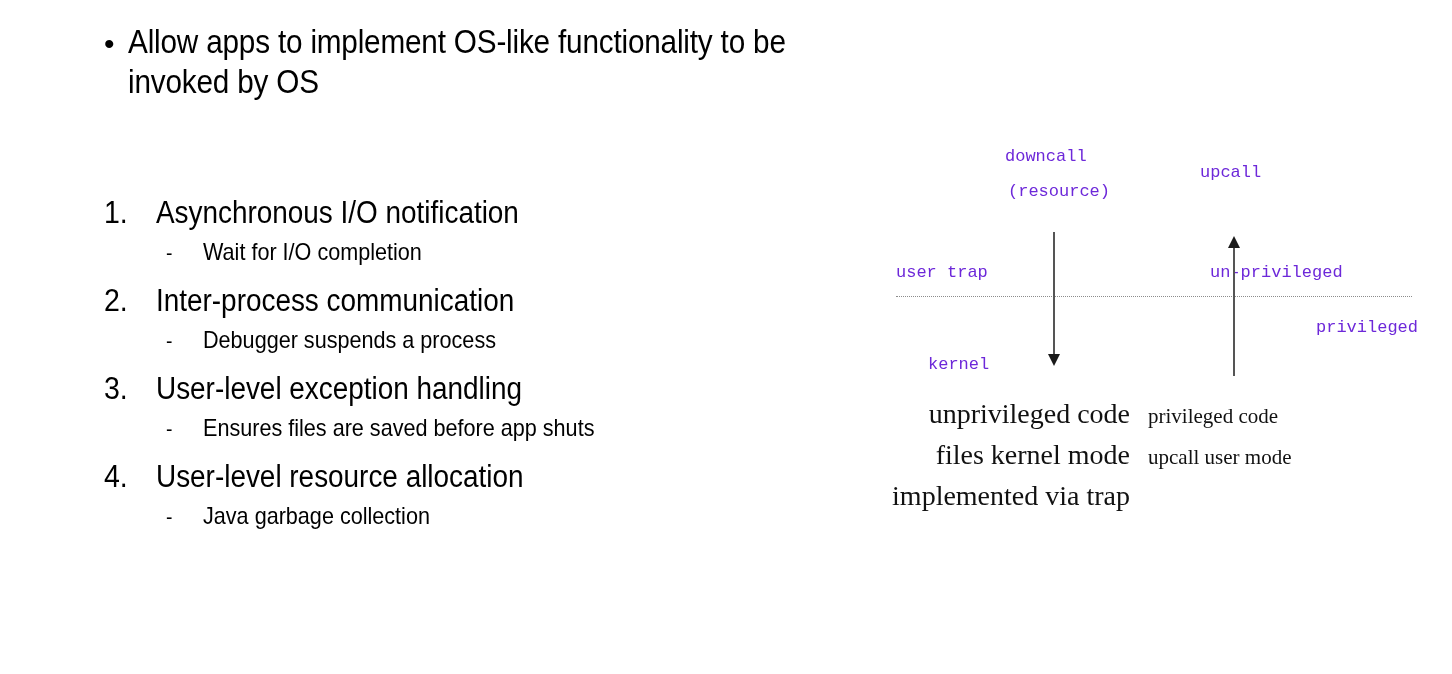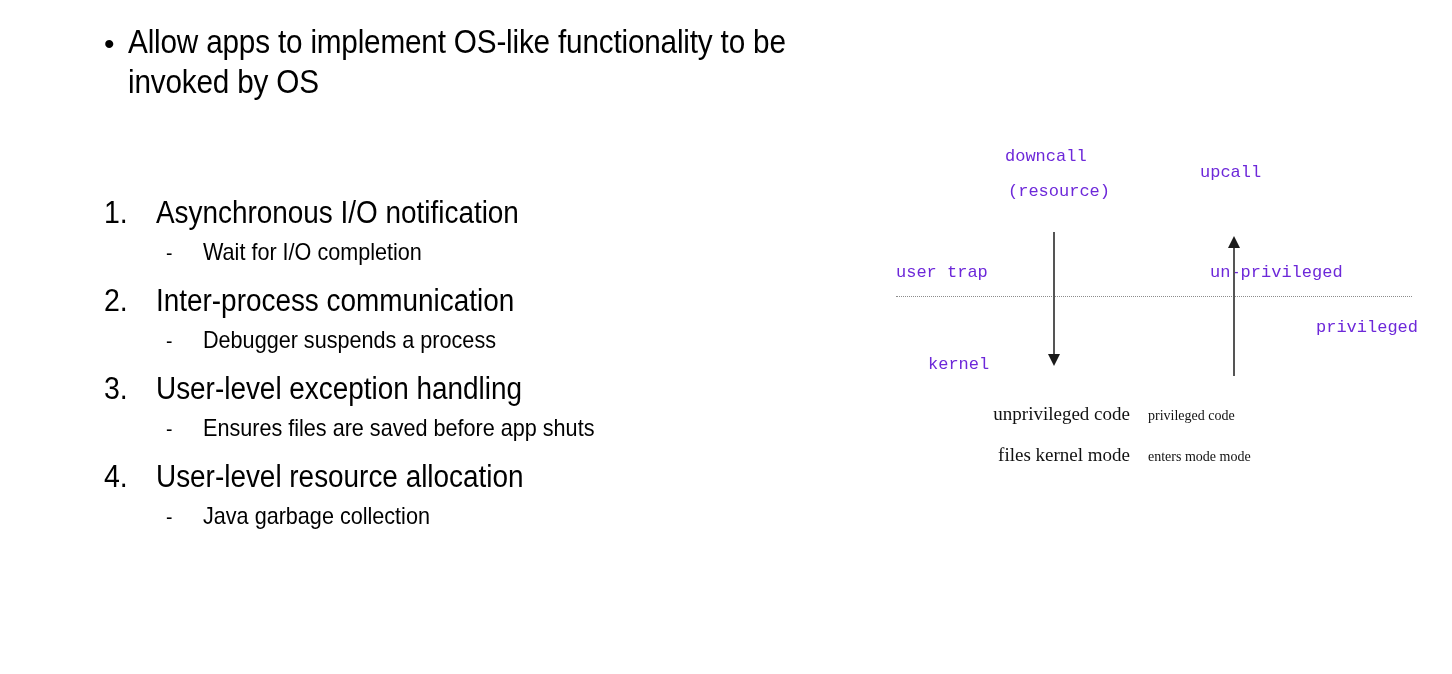--- a/index.html
+++ b/index.html
@@ -166,30 +166,30 @@
   .caption-row {
     display: flex;
     align-items: baseline;
     margin-bottom: 15px;
   }
   .cap-left {
     flex: 0 0 250px;
     text-align: right;
     padding-right: 18px;
     font-family: "Liberation Serif", serif;
-    font-size: 19px;
+    font-size: 28px;
     line-height: 24px;
     white-space: nowrap;
     color: #111111;
   }
   .cap-right {
     flex: 1 1 auto;
     text-align: left;
     font-family: "Liberation Serif", serif;
-    font-size: 14px;
+    font-size: 21px;
     line-height: 24px;
     white-space: nowrap;
     color: #111111;
   }
 </style>
 </head>
 <body>
 
 <div id="slide-body">
 
@@ -266,19 +266,20 @@
   <div class="arrow-line" id="upcall-shaft"></div>
   <div class="arrow-head" id="upcall-head"></div>
 
   <div id="caption-block">
     <div class="caption-row">
       <span class="cap-left">unprivileged code</span>
       <span class="cap-right">privileged code</span>
     </div>
     <div class="caption-row">
       <span class="cap-left">files kernel mode</span>
-      <span class="cap-right">enters mode mode</span>
+      <span class="cap-right">upcall user mode</span>
     </div>
     <div class="caption-row">
+      <span class="cap-left">implemented via trap</span>
     </div>
   </div>
 
 </div>
 
 </body></html>

